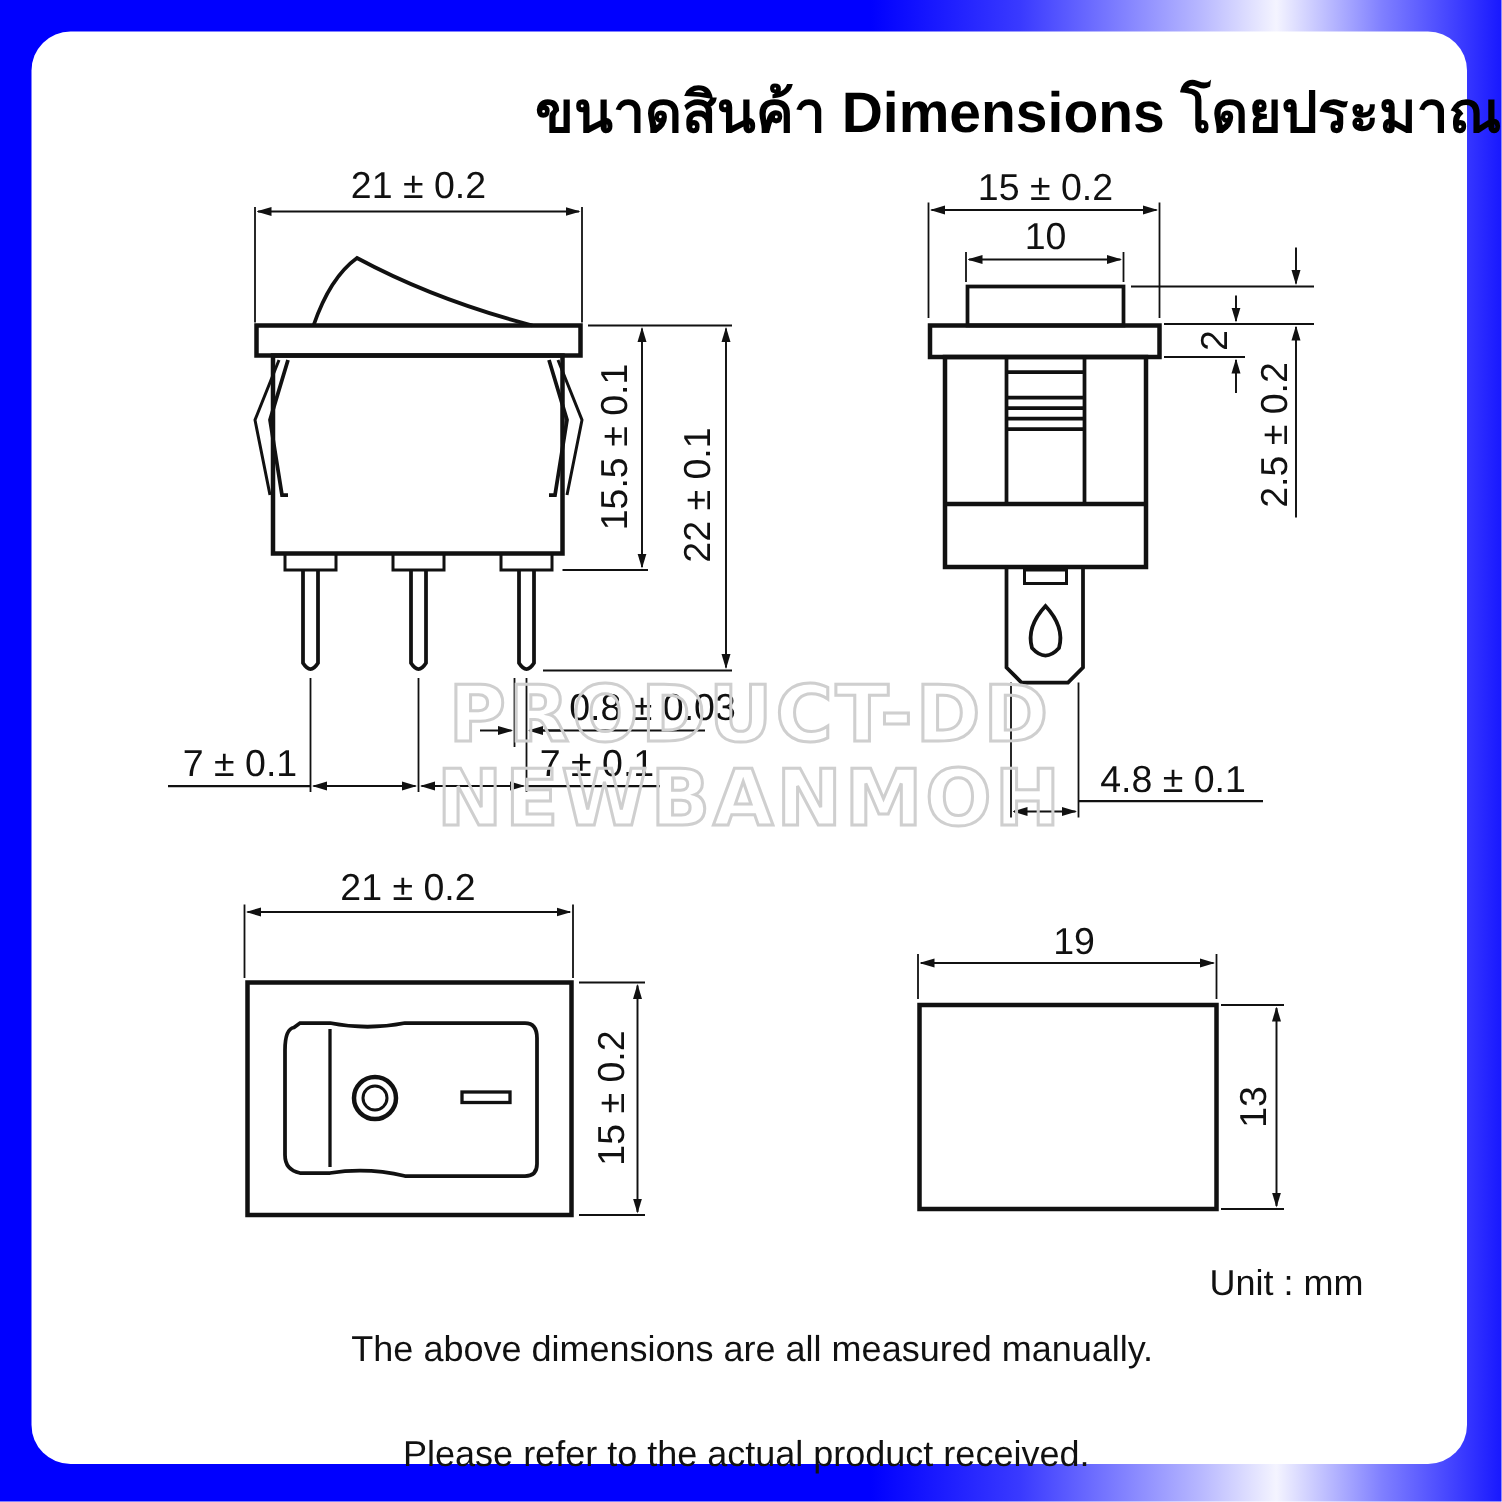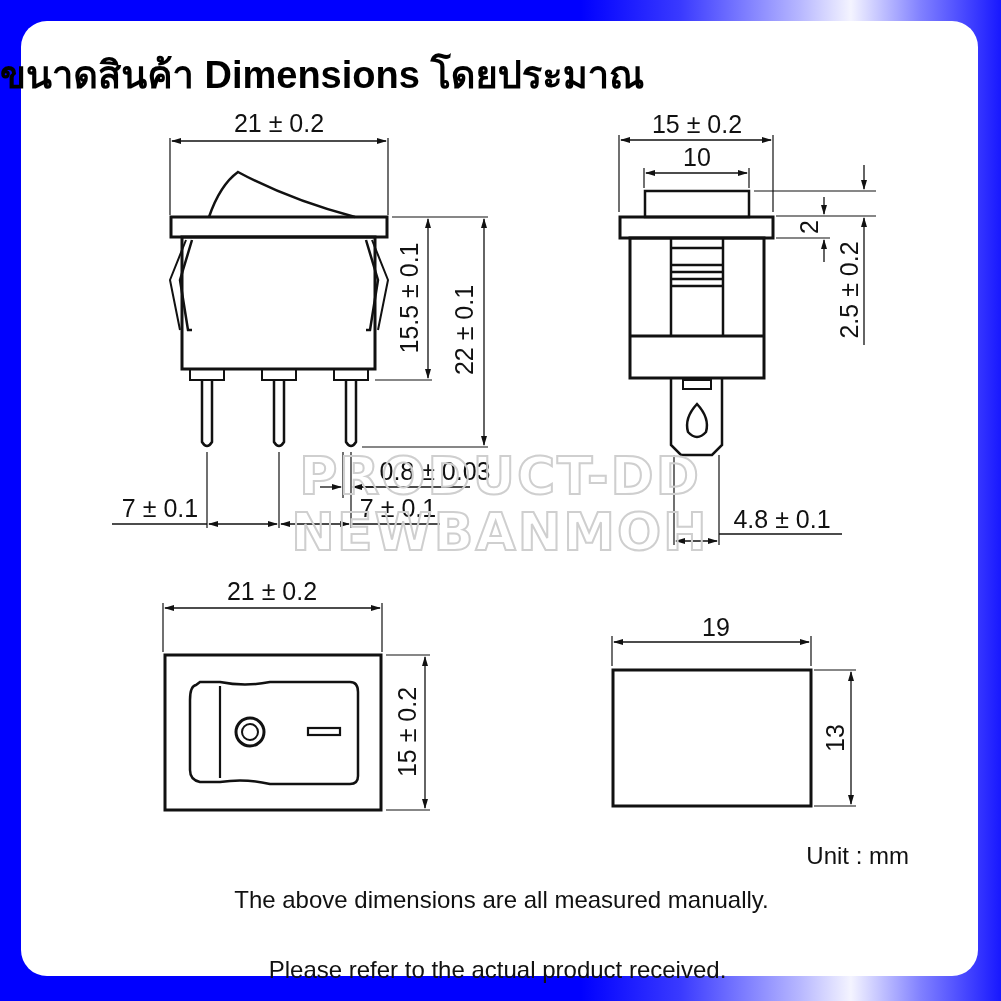--- a/index.html
+++ b/index.html
@@ -7,21 +7,21 @@
     width:1001px; height:1001px; overflow:hidden;
     background: linear-gradient(90deg, #0000ff 0%, #0000ff 58%, #3a3aff 68%, #b8b8ff 80%, #f4f4ff 85%, #8080ff 92%, #1818ff 100%);
     font-family: "Liberation Sans", sans-serif;
     position:relative;
   }
   .panel {
     position:absolute; left:21px; top:21px; width:957px; height:955px;
     background:#ffffff; border-radius:26px;
   }
   .title {
-    position:absolute; left:0; top:44px; width:1001px; text-align:left;
+    position:absolute; left:0; top:44px; width:1001px; text-align:right;
     font-size:38px; font-weight:bold; color:#000; letter-spacing:0px;
     font-family: "Liberation Sans", sans-serif;
   }
   svg.drawing { position:absolute; left:0; top:0; }
   .lbl { font-family:"Liberation Sans", sans-serif; font-size:25px; fill:#111; }
   .note {
     position:absolute; font-family:"Liberation Sans", sans-serif; color:#111;
   }
   .unit { right:92px; top:842px; font-size:24px;margin-left:48px; }
   .note1 { left:4px; width:995px; text-align:center; top:886px; font-size:24px; }

